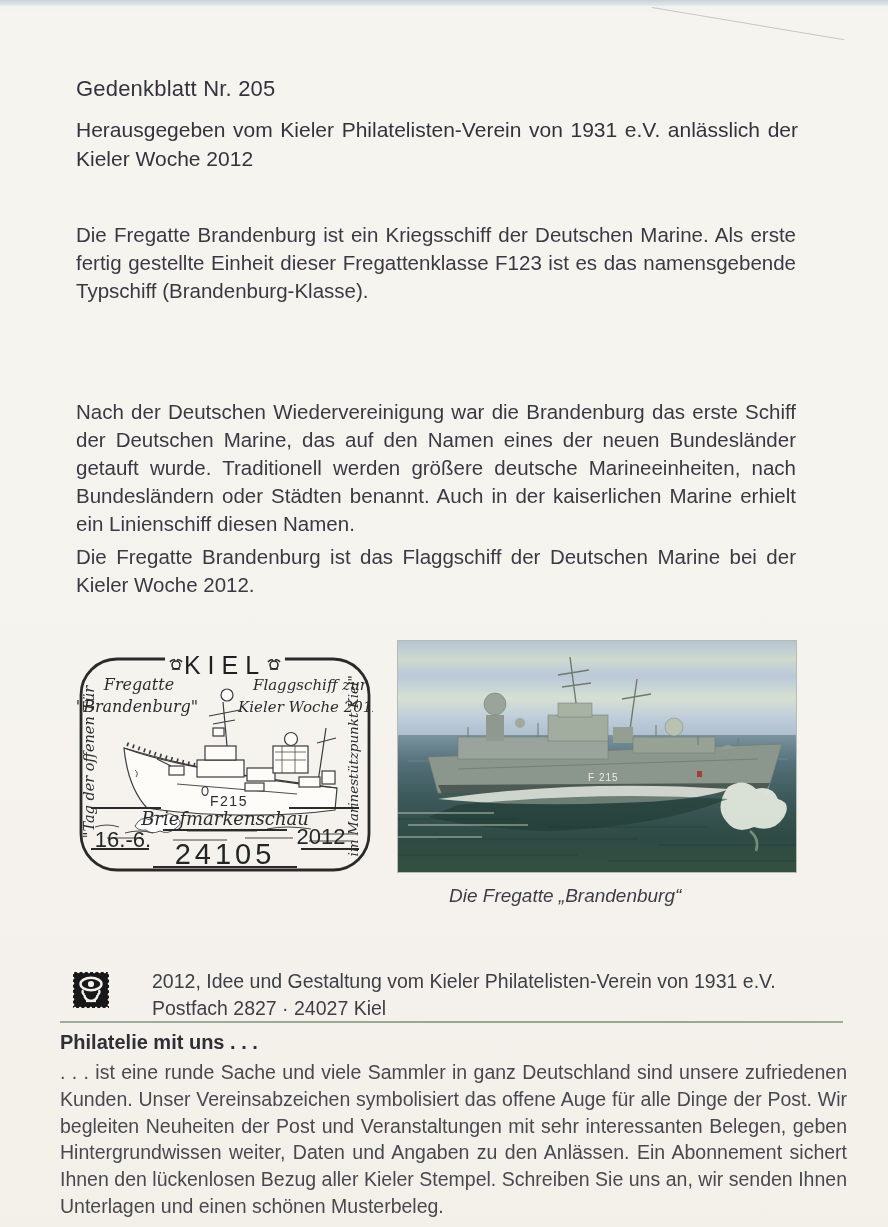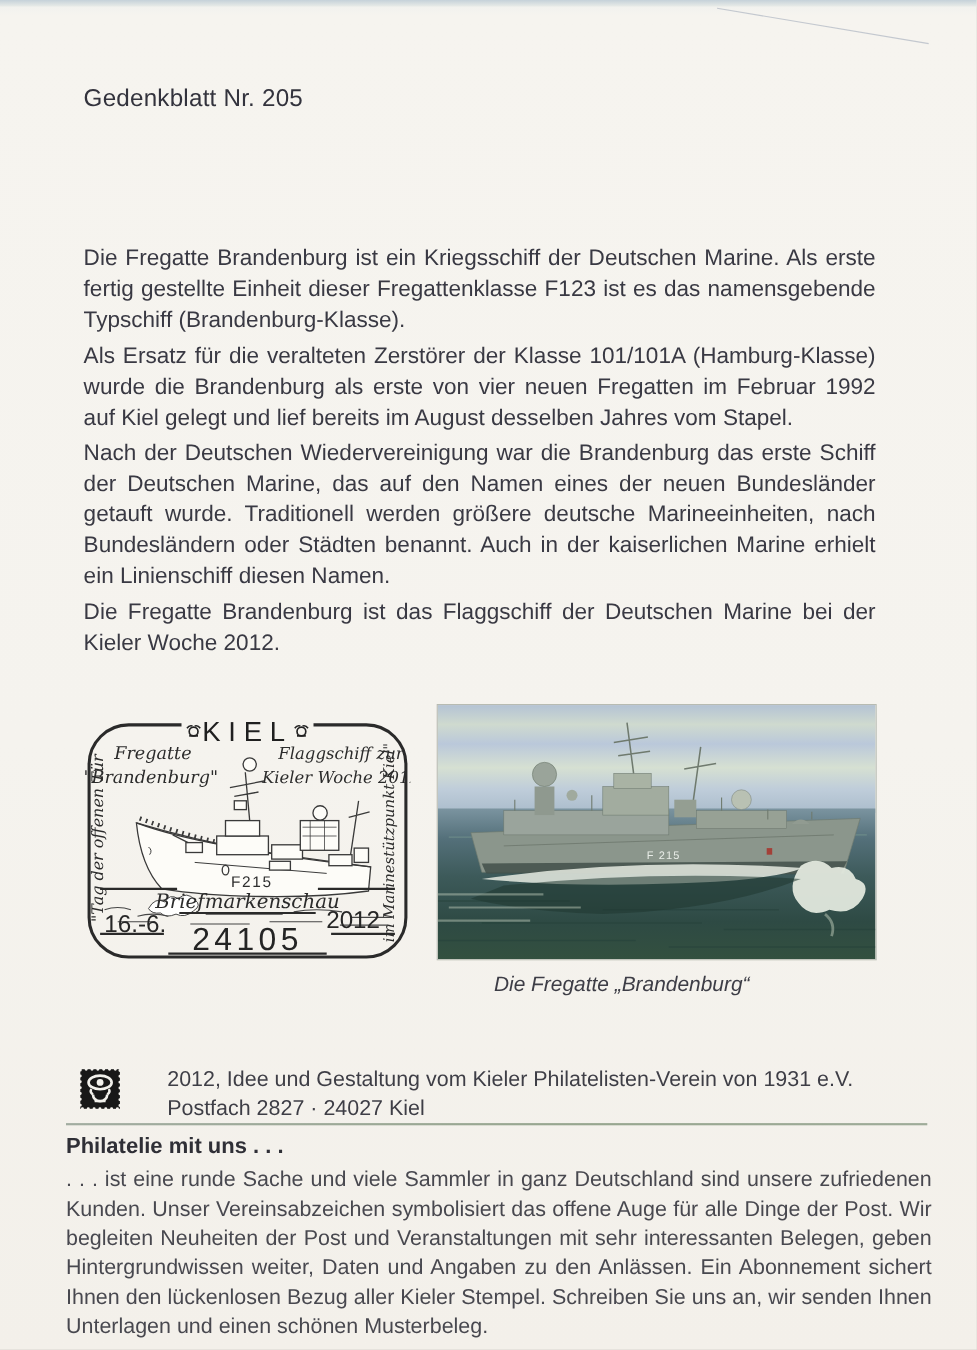--- a/index.html
+++ b/index.html
@@ -35,23 +35,23 @@
 </style>
 </head>
 <body>
 
 <div class="page">
 
   <div class="scan-strip"></div>
   <div class="scan-corner"></div>
 
   <div class="doc-title">Gedenkblatt Nr. 205</div>
+  <div class="doc-subtitle">Herausgegeben vom Kieler Philatelisten-Verein von 1931 e.V. anlässlich der Kieler Woche 2012</div>
 
   <p class="para" id="p0">Die Fregatte Brandenburg ist ein Kriegsschiff der Deutschen Marine. Als erste fertig gestellte Einheit dieser Fregattenklasse F123 ist es das namensgebende Typschiff (Brandenburg-Klasse).</p>
-  <p class="para" id="p1">Als Ersatz für die veralteten Zerstörer der Klasse 101/101A (Hamburg-Klasse) wurde die Brandenburg als erste von vier neuen Fregatten im Februar 1992 auf Kiel gelegt und lief bereits im August desselben Jahres vom Stapel.</p>
   <p class="para" id="p2">Nach der Deutschen Wiedervereinigung war die Brandenburg das erste Schiff der Deutschen Marine, das auf den Namen eines der neuen Bundesländer getauft wurde. Traditionell werden größere deutsche Marineeinheiten, nach Bundesländern oder Städten benannt. Auch in der kaiserlichen Marine erhielt ein Linienschiff diesen Namen.</p>
   <p class="para" id="p3">Die Fregatte Brandenburg ist das Flaggschiff der Deutschen Marine bei der Kieler Woche 2012.</p>
 
   <svg class="stamp-fig" viewBox="0 0 296 224">
     <rect x="4" y="9" width="288" height="211" rx="36" fill="none" stroke="#2a2a2a" stroke-width="2.8"></rect>
     <rect x="88" y="0" width="120" height="22" fill="#f5f3ee"></rect>
     <text x="148" y="24" text-anchor="middle" font-size="25" letter-spacing="7" fill="#1f1f1f">KIEL</text>
     <g transform="translate(99,16)" stroke="#222" fill="none" stroke-width="1.5">
       <circle r="4" cy="-1"></circle>
         <path d="M-6,-4 q2,-3 5,-2 M6,-4 q-2,-3 -5,-2 M-4,3 h8"></path>

